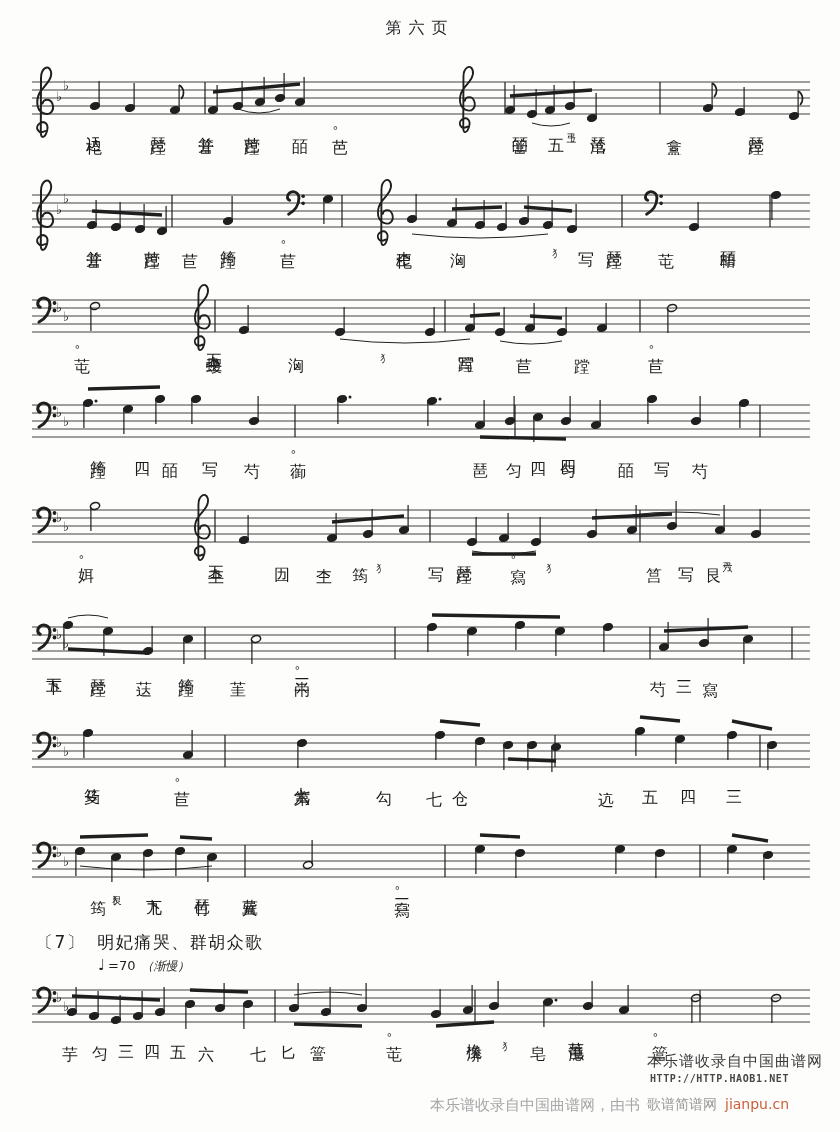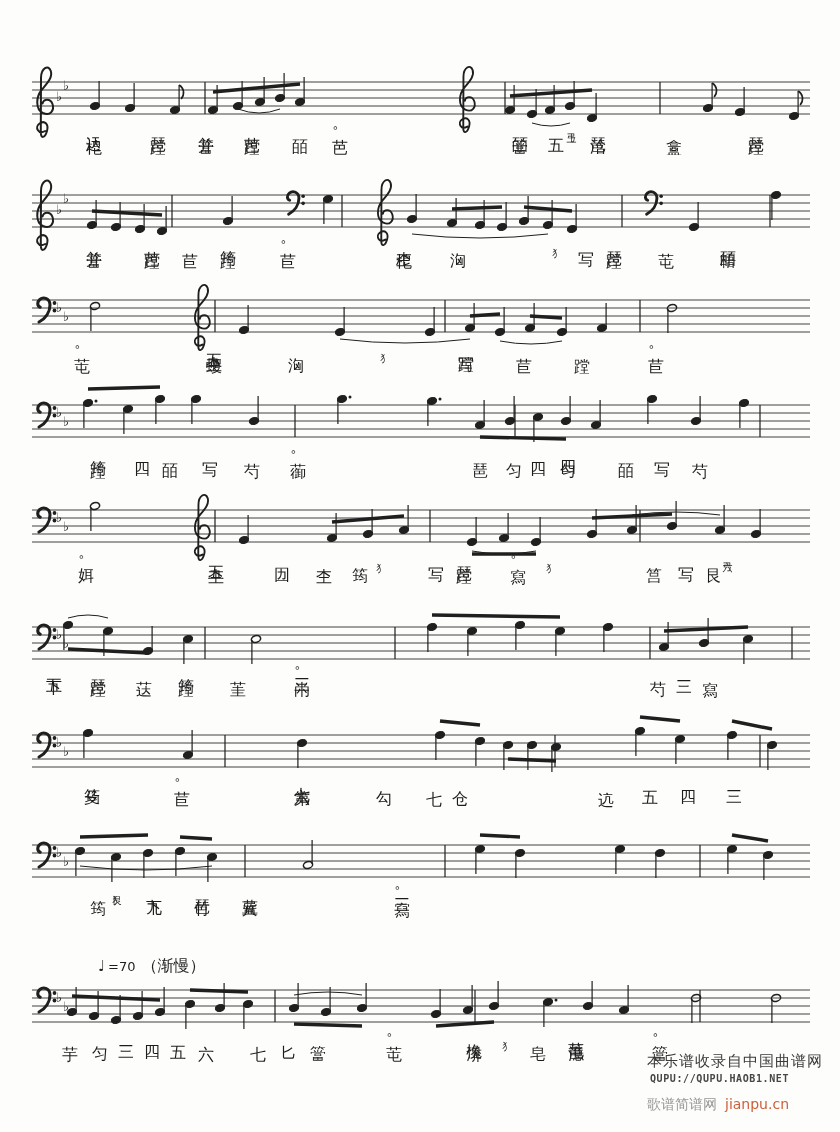--- a/index.html
+++ b/index.html
@@ -8,34 +8,35 @@
   .title{position:absolute;top:18px;left:0;right:0;text-align:center;
          font-size:16px;letter-spacing:7px;color:#2b2b2b;}
   .system{position:absolute;left:32px;width:782px;height:92px;}
   .tab{position:absolute;writing-mode:vertical-rl;text-orientation:upright;
        font-size:16px;line-height:1;letter-spacing:-2px;color:#1c1c1c;white-space:nowrap;}
   .tab.sm{font-size:10px;letter-spacing:-1px;color:#262626;}
   .section{position:absolute;left:36px;top:931px;font-size:17px;color:#1d1d1d;letter-spacing:1.5px;}
   .section .num{margin-right:12px;}
   .tempo{position:absolute;left:98px;top:956px;font-size:13px;color:#1d1d1d;}
   .tempo .nq{font-size:15px;margin-right:3px;}
-  .tempo .qual{margin-left:6px;font-size:16px;}
+  .tempo .qual{margin-left:6px;font-size:12px;font-style:italic;}
   .f-center{position:absolute;left:430px;top:1096px;width:244px;overflow:hidden;
             white-space:nowrap;font-size:15px;color:#a6a6a6;}
   .f-upload1{position:absolute;left:647px;top:1052px;font-size:15px;color:#3a3a3a;letter-spacing:1px;}
   .f-upload2{position:absolute;left:650px;top:1073px;font-family:"DejaVu Sans Mono",monospace;
              font-size:10px;font-weight:bold;letter-spacing:.6px;color:#474747;}
   .f-site{position:absolute;left:647px;top:1096px;font-size:14px;}
   .f-site .name{color:#979797;margin-right:8px;}
   .f-site .url{color:#cd5f3a;}
 </style>
 </head>
 <body>
 
 <div class="page">
+  <div class="title">第六页</div>
 
   <div id="score">
       <div class="system" style="top: 57px;"><svg width="782" height="92" viewBox="0 0 782 92">
           <line x1="0" y1="25" x2="778" y2="25" stroke="#1f1f1f" stroke-width="1" opacity="0.85"></line>
           <line x1="0" y1="33" x2="778" y2="33" stroke="#1f1f1f" stroke-width="1" opacity="0.85"></line>
           <line x1="0" y1="41" x2="778" y2="41" stroke="#1f1f1f" stroke-width="1" opacity="0.85"></line>
           <line x1="0" y1="49" x2="778" y2="49" stroke="#1f1f1f" stroke-width="1" opacity="0.85"></line>
           <line x1="0" y1="57" x2="778" y2="57" stroke="#1f1f1f" stroke-width="1" opacity="0.85"></line>
           <line x1="173" y1="25" x2="173" y2="57" stroke="#1f1f1f" stroke-width="1.2"></line>
           <line x1="473" y1="25" x2="473" y2="57" stroke="#1f1f1f" stroke-width="1.2"></line>
@@ -842,22 +843,26 @@
       <div class="tab" style="left: 280px; top: 1033px;">匕</div>
       <div class="tab" style="left: 310px; top: 1033px;">簹</div>
       <div class="tab" style="left: 386px; top: 1033px;">芚。</div>
       <div class="tab" style="left: 466px; top: 1033px;">㴁㭸</div>
       <div class="tab sm" style="left: 502px; top: 1033px;">犭</div>
       <div class="tab" style="left: 530px; top: 1033px;">皂</div>
       <div class="tab" style="left: 568px; top: 1033px;">㴔琶芚</div>
       <div class="tab" style="left: 652px; top: 1033px;">簹。</div>
     </div>
 
+  <div class="section">
+    <span class="num">〔7〕</span><span>明妃痛哭、群胡众歌</span>
+  </div>
   <div class="tempo">
     <span class="nq">♩</span><span>=70</span><span class="qual">（渐慢）</span>
   </div>
 
+  <div class="f-center">本乐谱收录自中国曲谱网，由书</div>
   <div class="f-upload1">本乐谱收录自中国曲谱网</div>
-  <div class="f-upload2">QUPU://QUPU.HAOB1.NET</div>
+  <div class="f-upload2">HTTP://HTTP.HAOB1.NET</div>
   <div class="f-site">
     <span class="name">歌谱简谱网</span><span class="url">jianpu.cn</span>
   </div>
 </div>
 
 </body></html>

